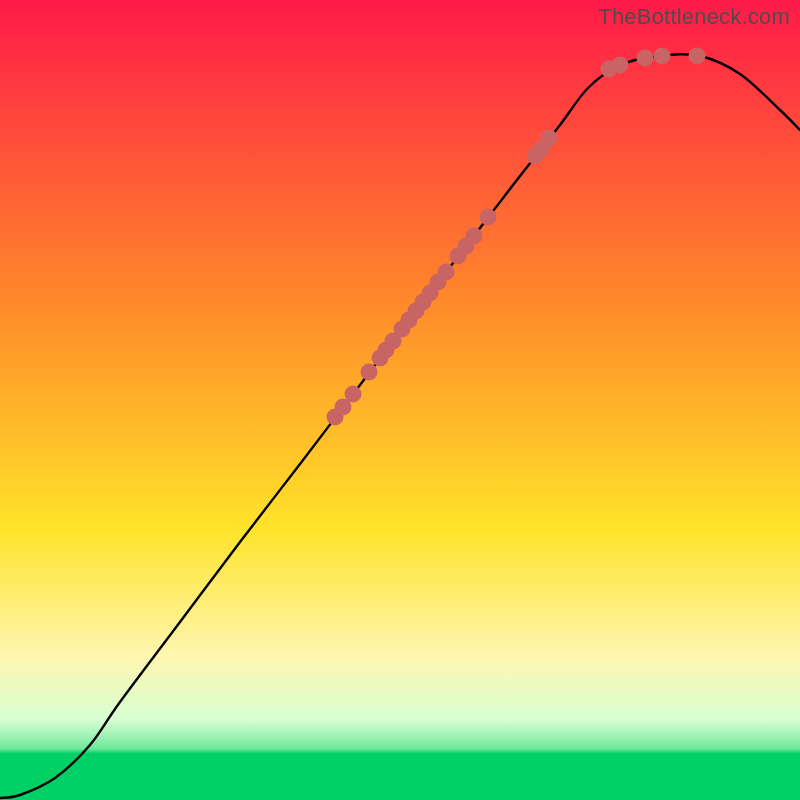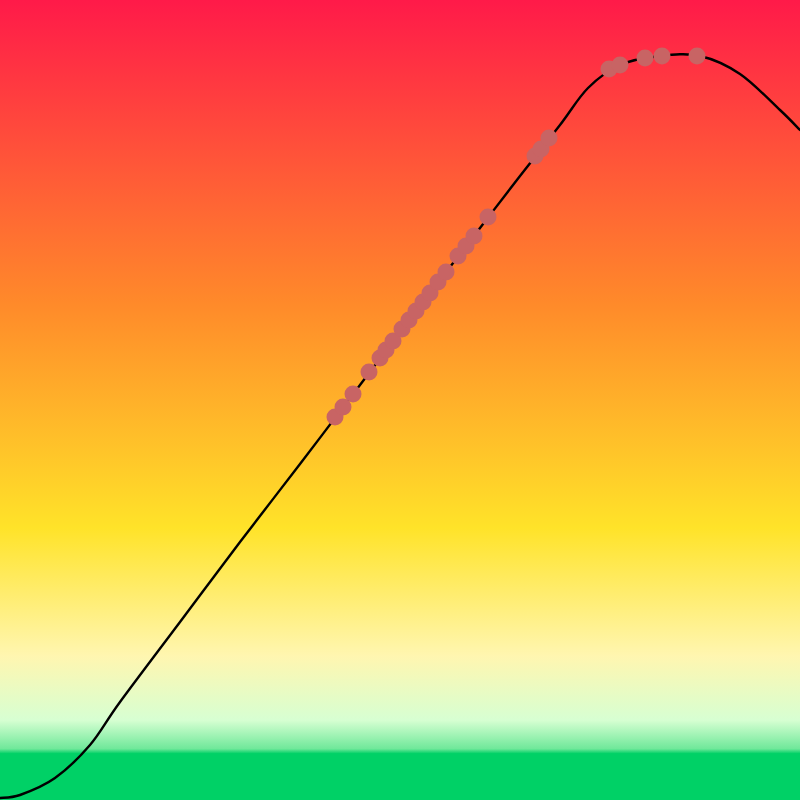--- a/index.html
+++ b/index.html
@@ -75,13 +75,14 @@
         <circle cx="541" cy="149" r="8.5" fill="#c86464" stroke="#c86464" stroke-width="0"></circle>
         <circle cx="549" cy="138" r="8.5" fill="#c86464" stroke="#c86464" stroke-width="0"></circle>
         <circle cx="609" cy="69" r="8.5" fill="#c86464" stroke="#c86464" stroke-width="0"></circle>
         <circle cx="620" cy="65" r="8.5" fill="#c86464" stroke="#c86464" stroke-width="0"></circle>
         <circle cx="645" cy="58" r="8.5" fill="#c86464" stroke="#c86464" stroke-width="0"></circle>
         <circle cx="662" cy="56" r="8.5" fill="#c86464" stroke="#c86464" stroke-width="0"></circle>
         <circle cx="697" cy="56" r="8.5" fill="#c86464" stroke="#c86464" stroke-width="0"></circle>
       </g>
   </svg>
 
+  <div class="watermark">TheBottleneck.com</div>
 </div>
 
 </body></html>

